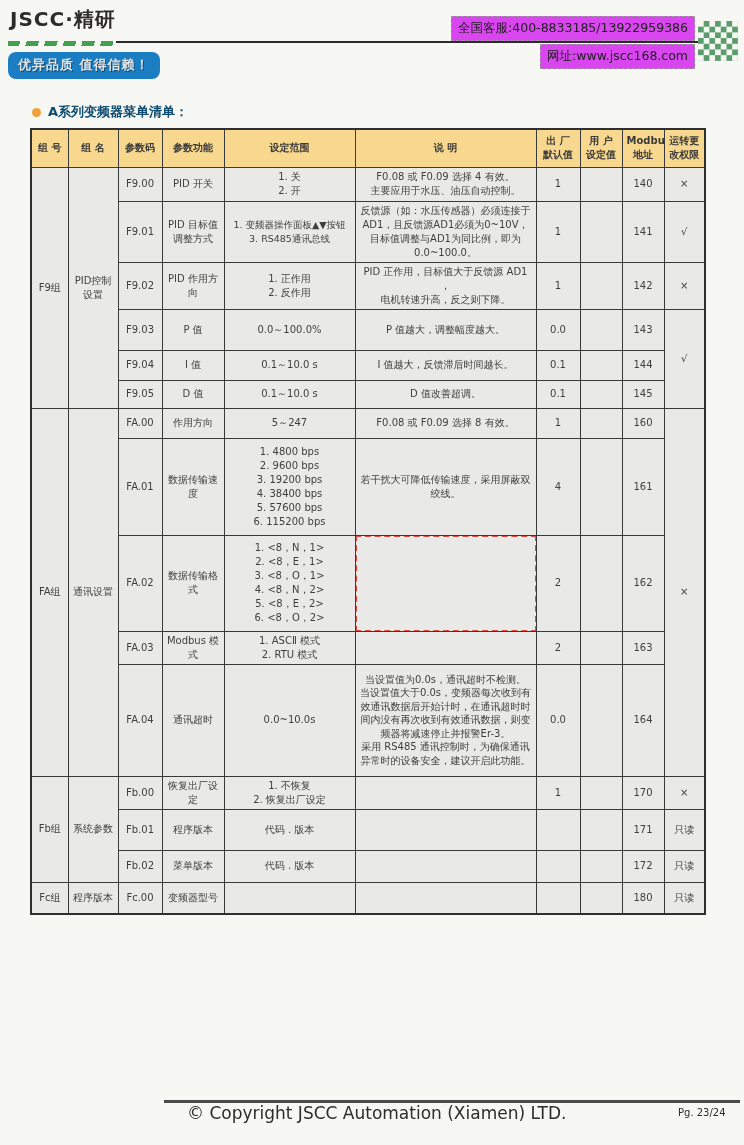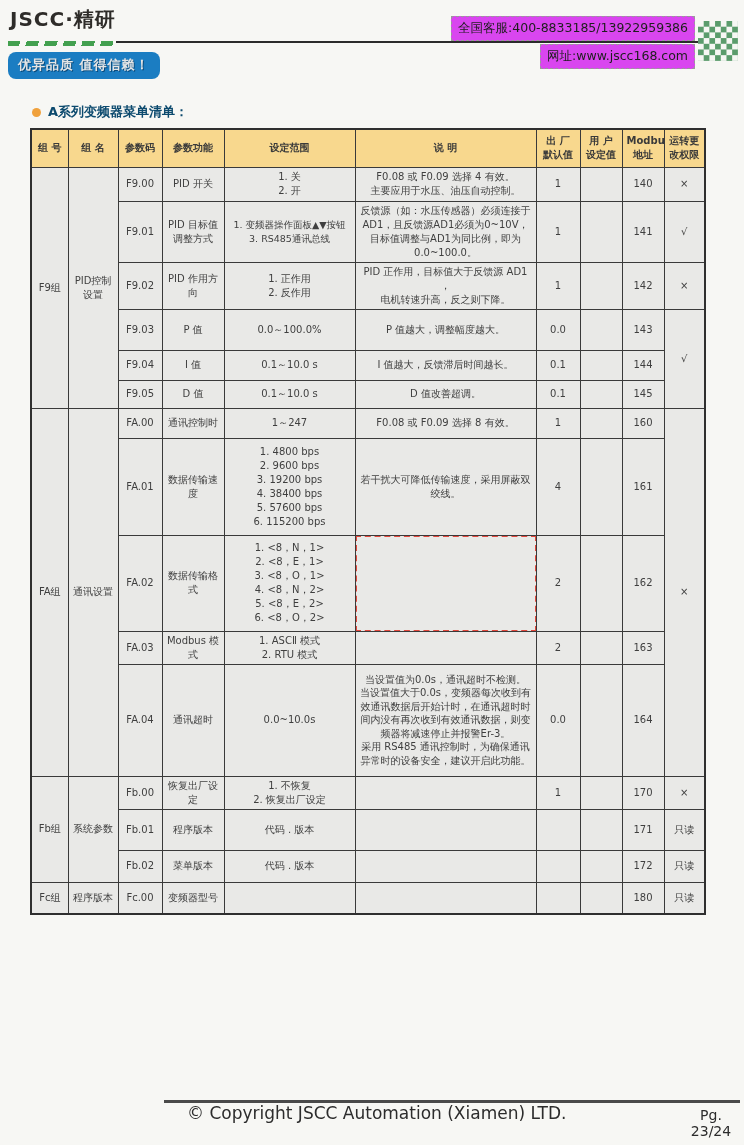--- a/index.html
+++ b/index.html
@@ -48,21 +48,21 @@
           border:2px dashed #e2483d; pointer-events:none; }
   tr.hH  { height:38px; }
   tr.h34 { height:34px; } tr.h46 { height:46px; } tr.h31 { height:41px; }
   tr.h30 { height:30px; } tr.h28 { height:28px; } tr.h97 { height:97px; }
   tr.h96 { height:96px; } tr.h33 { height:33px;margin-top:34px; } tr.h112 { height:112px; }
   tr.h32 { height:32px; }
 
   
   .foot-rule { position:absolute; left:164px; top:1100px; width:576px; height:2.5px; background:#4a4a4a; }
   .foot-copy { position:absolute; left:187px; top:1103px; font-size:17px; color:#2c2c2c; }
-  .foot-page { position:absolute; left:678px; top:1107px; font-size:14px; color:#2c2c2c;text-align:center; }
+  .foot-page { position:absolute; left:678px; top:1107px; font-size:10px; color:#2c2c2c;text-align:center; }
 </style>
 </head>
 <body>
 
 <div class="page">
 
   <div class="logo">JSCC·精研</div>
   <div class="dash-strip"></div>
   <div class="badge">优异品质 值得信赖！</div>
   <div class="top-rule"></div>
@@ -175,22 +175,22 @@
         <td class="l pre">D 值改善超调。</td>
         <td>0.1</td>
         <td></td>
         <td>145</td>
       </tr>
 
       <tr class="h30">
         <td rowspan="5">FA组</td>
         <td rowspan="5" class="pre">通讯设置</td>
         <td>FA.00</td>
-        <td class="pre">通讯控制时</td>
-        <td class="l pre">1～247</td>
+        <td class="pre">作用方向</td>
+        <td class="l pre">5～247</td>
         <td class="l pre">F0.08 或 F0.09 选择 8 有效。</td>
         <td>1</td>
         <td></td>
         <td>160</td>
         <td rowspan="5">×</td>
       </tr>
       <tr class="h97">
         <td>FA.01</td>
         <td class="pre">数据传输速度</td>
         <td class="l pre">1. 4800 bps

